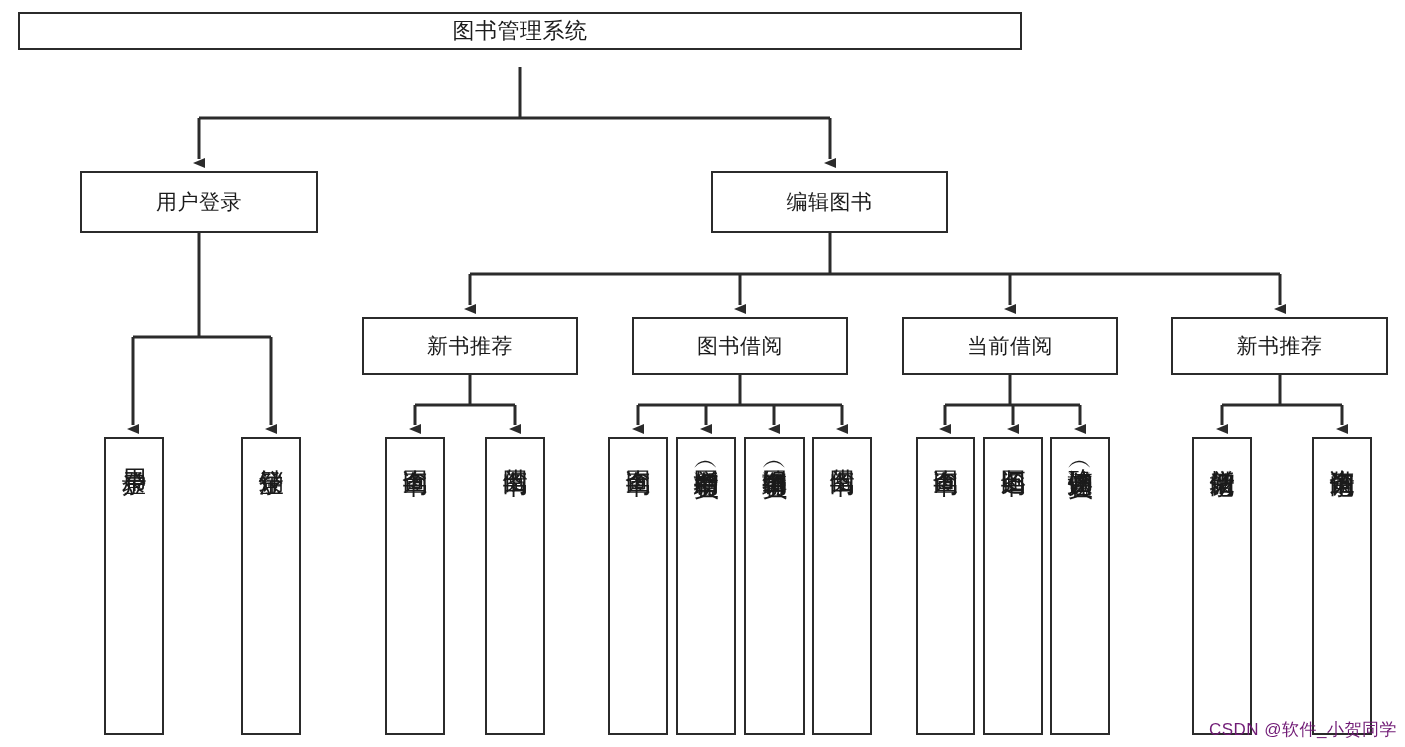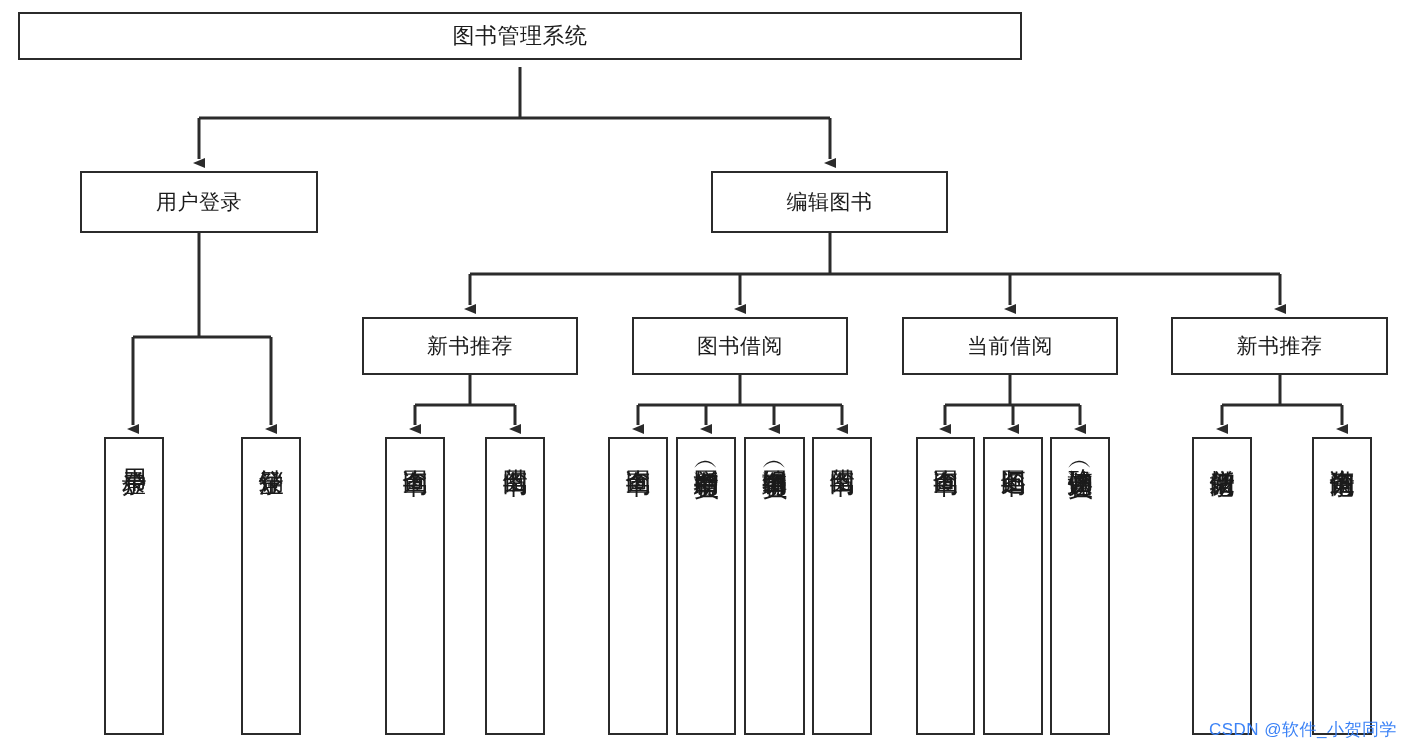--- a/index.html
+++ b/index.html
@@ -55,21 +55,21 @@
     white-space: nowrap;
   }
   .root-label {
     font-size: 22px;
   }
   .watermark {
     position: absolute;
     right: 8px;
     bottom: 6px;
     font-size: 17px;
-    color: #3b82f6;
+    color: #701a75;
     white-space: nowrap;
     letter-spacing: 0.5px;
   }
 </style>
 </head>
 <body>
 
 <div id="canvas">
 
   <svg class="wires" viewBox="0 0 1405 747" xmlns="http://www.w3.org/2000/svg">
@@ -115,21 +115,21 @@
       <path d="M1013,405 L1013,425" marker-end="url(#arrow)"></path>
       <path d="M1080,405 L1080,425" marker-end="url(#arrow)"></path>
 
       <path d="M1280,375 L1280,405"></path>
       <path d="M1222,405 L1342,405"></path>
       <path d="M1222,405 L1222,425" marker-end="url(#arrow)"></path>
       <path d="M1342,405 L1342,425" marker-end="url(#arrow)"></path>
     </g>
   </svg>
 
-  <div class="node h" style="left:18px; top:12px; width:1004px; height:48px;text-align:center;">
+  <div class="node h" style="left:18px; top:12px; width:1004px; height:38px;text-align:center;">
     <span class="root-label">图书管理系统</span>
   </div>
 
   <div class="node h" style="left:80px; top:171px; width:238px; height:62px;">
     <span>用户登录</span>
   </div>
   <div class="node h" style="left:711px; top:171px; width:237px; height:62px;">
     <span>编辑图书</span>
   </div>
 

